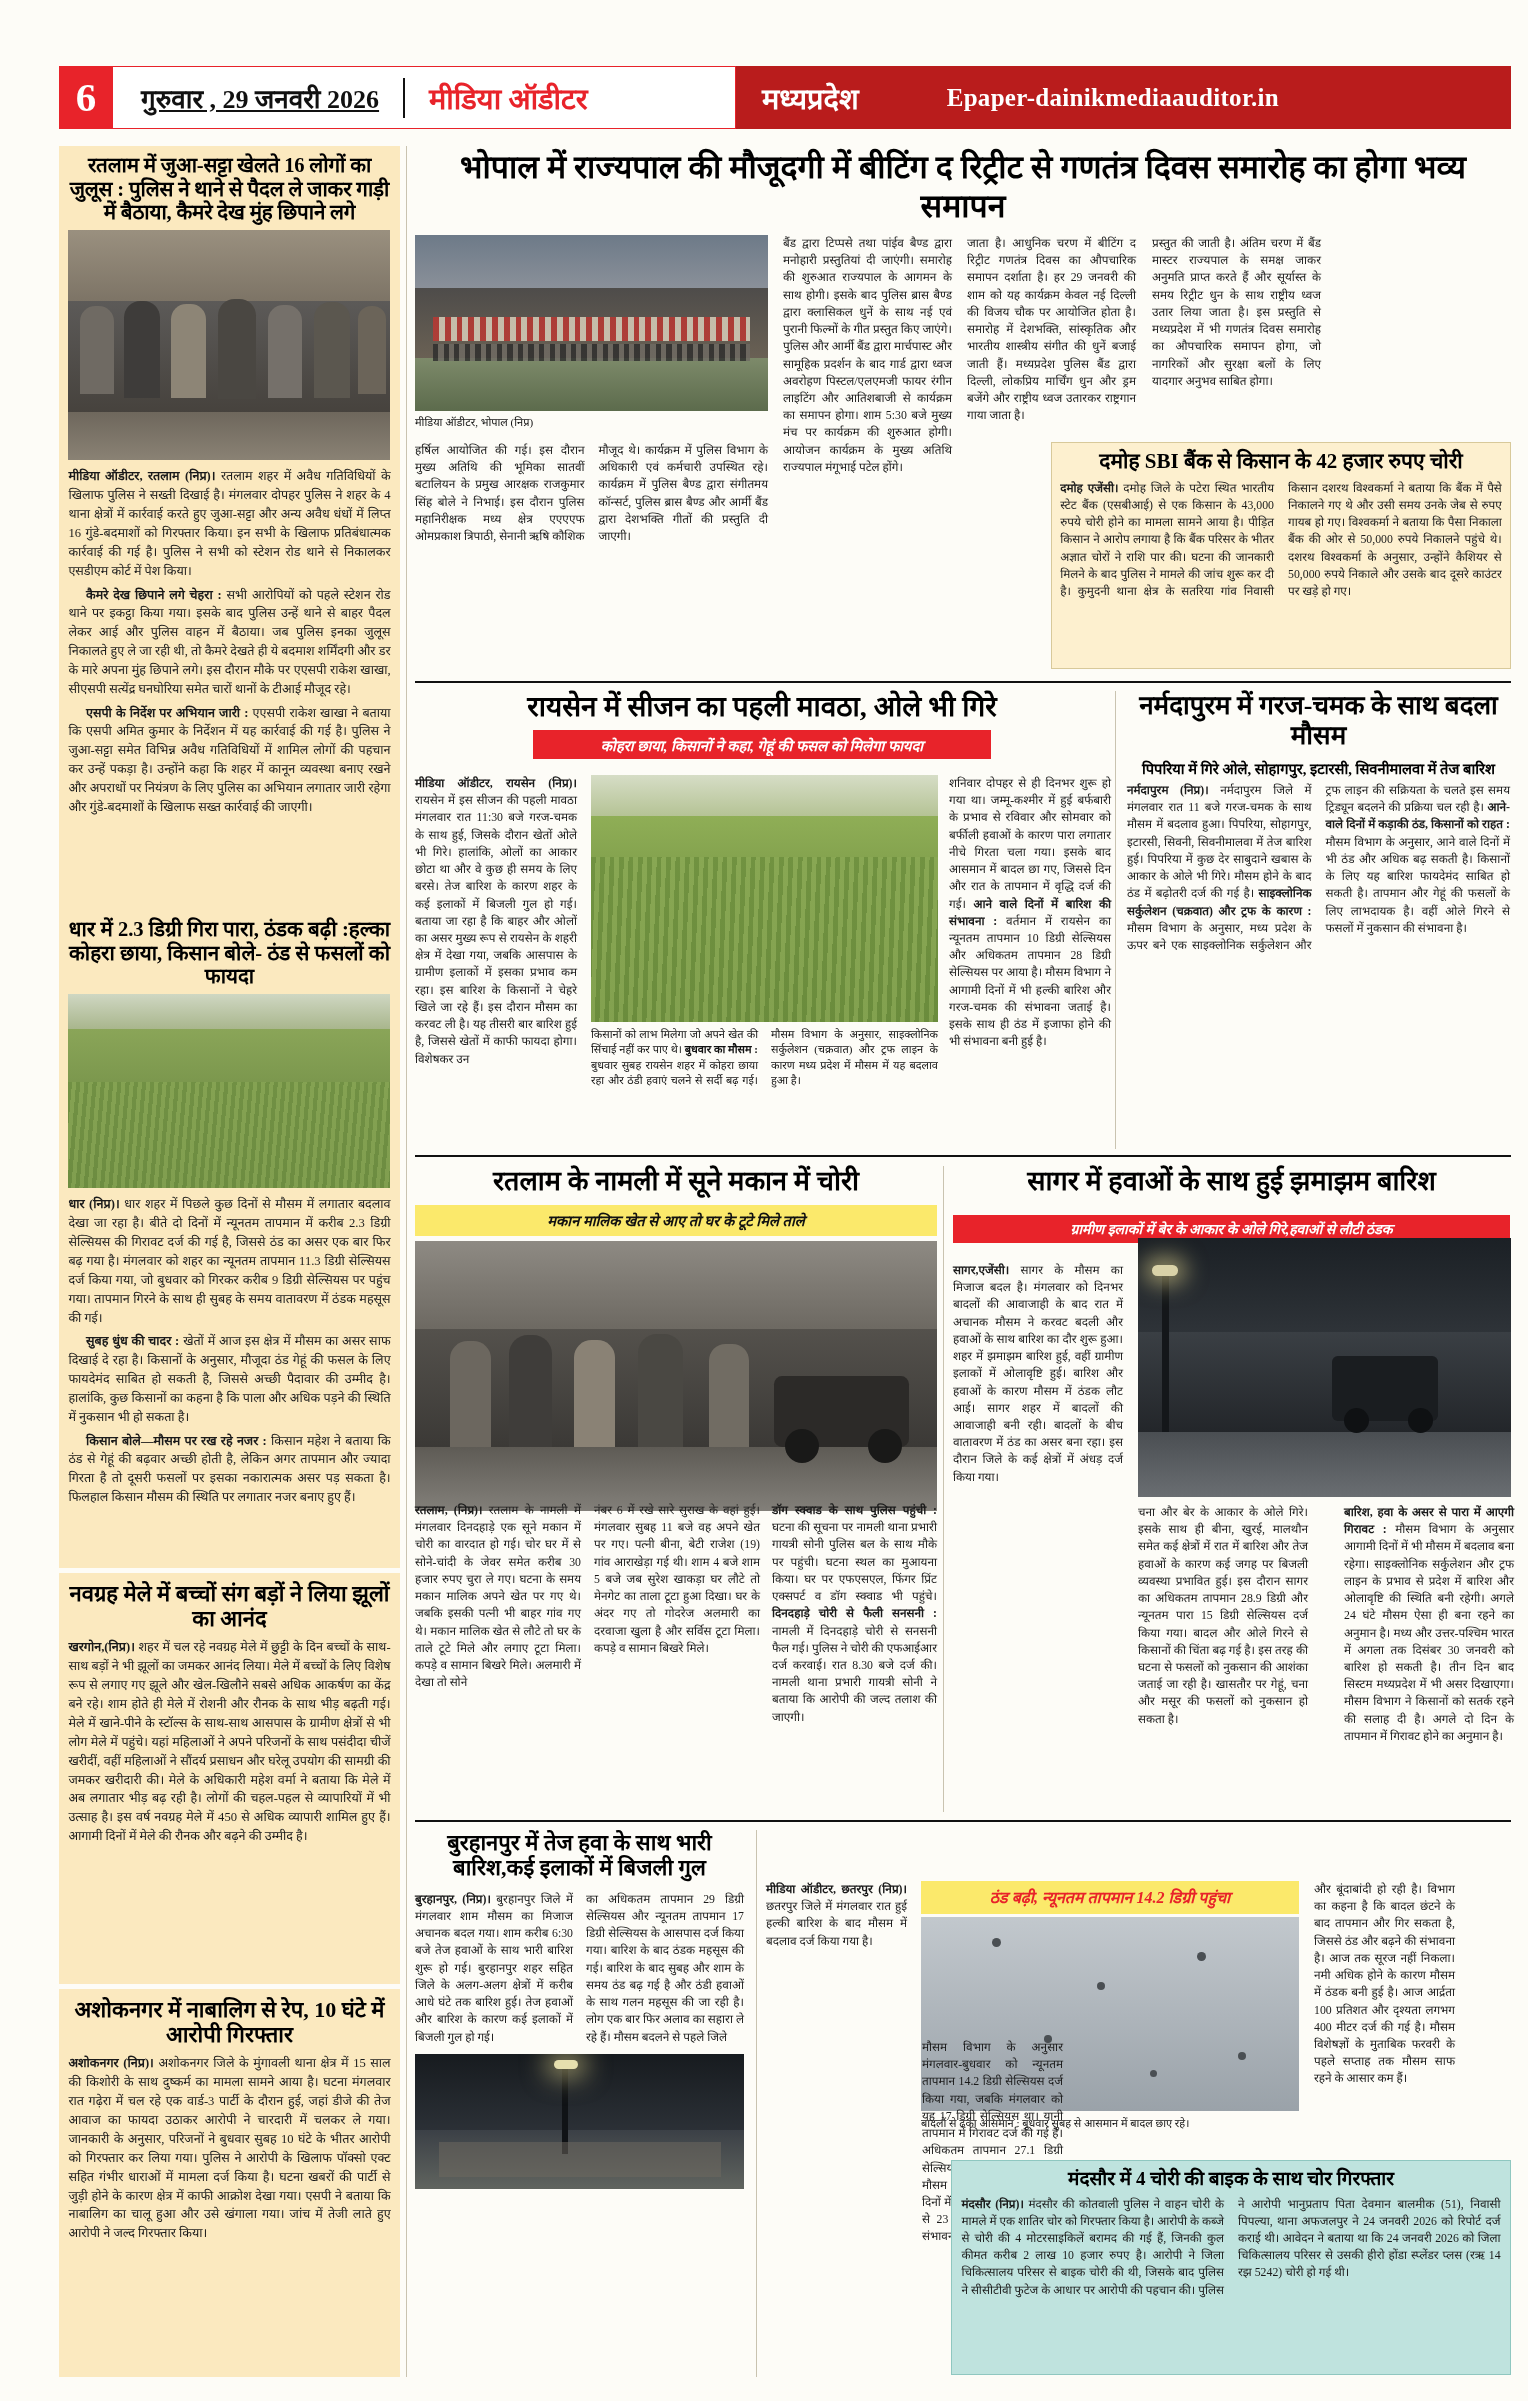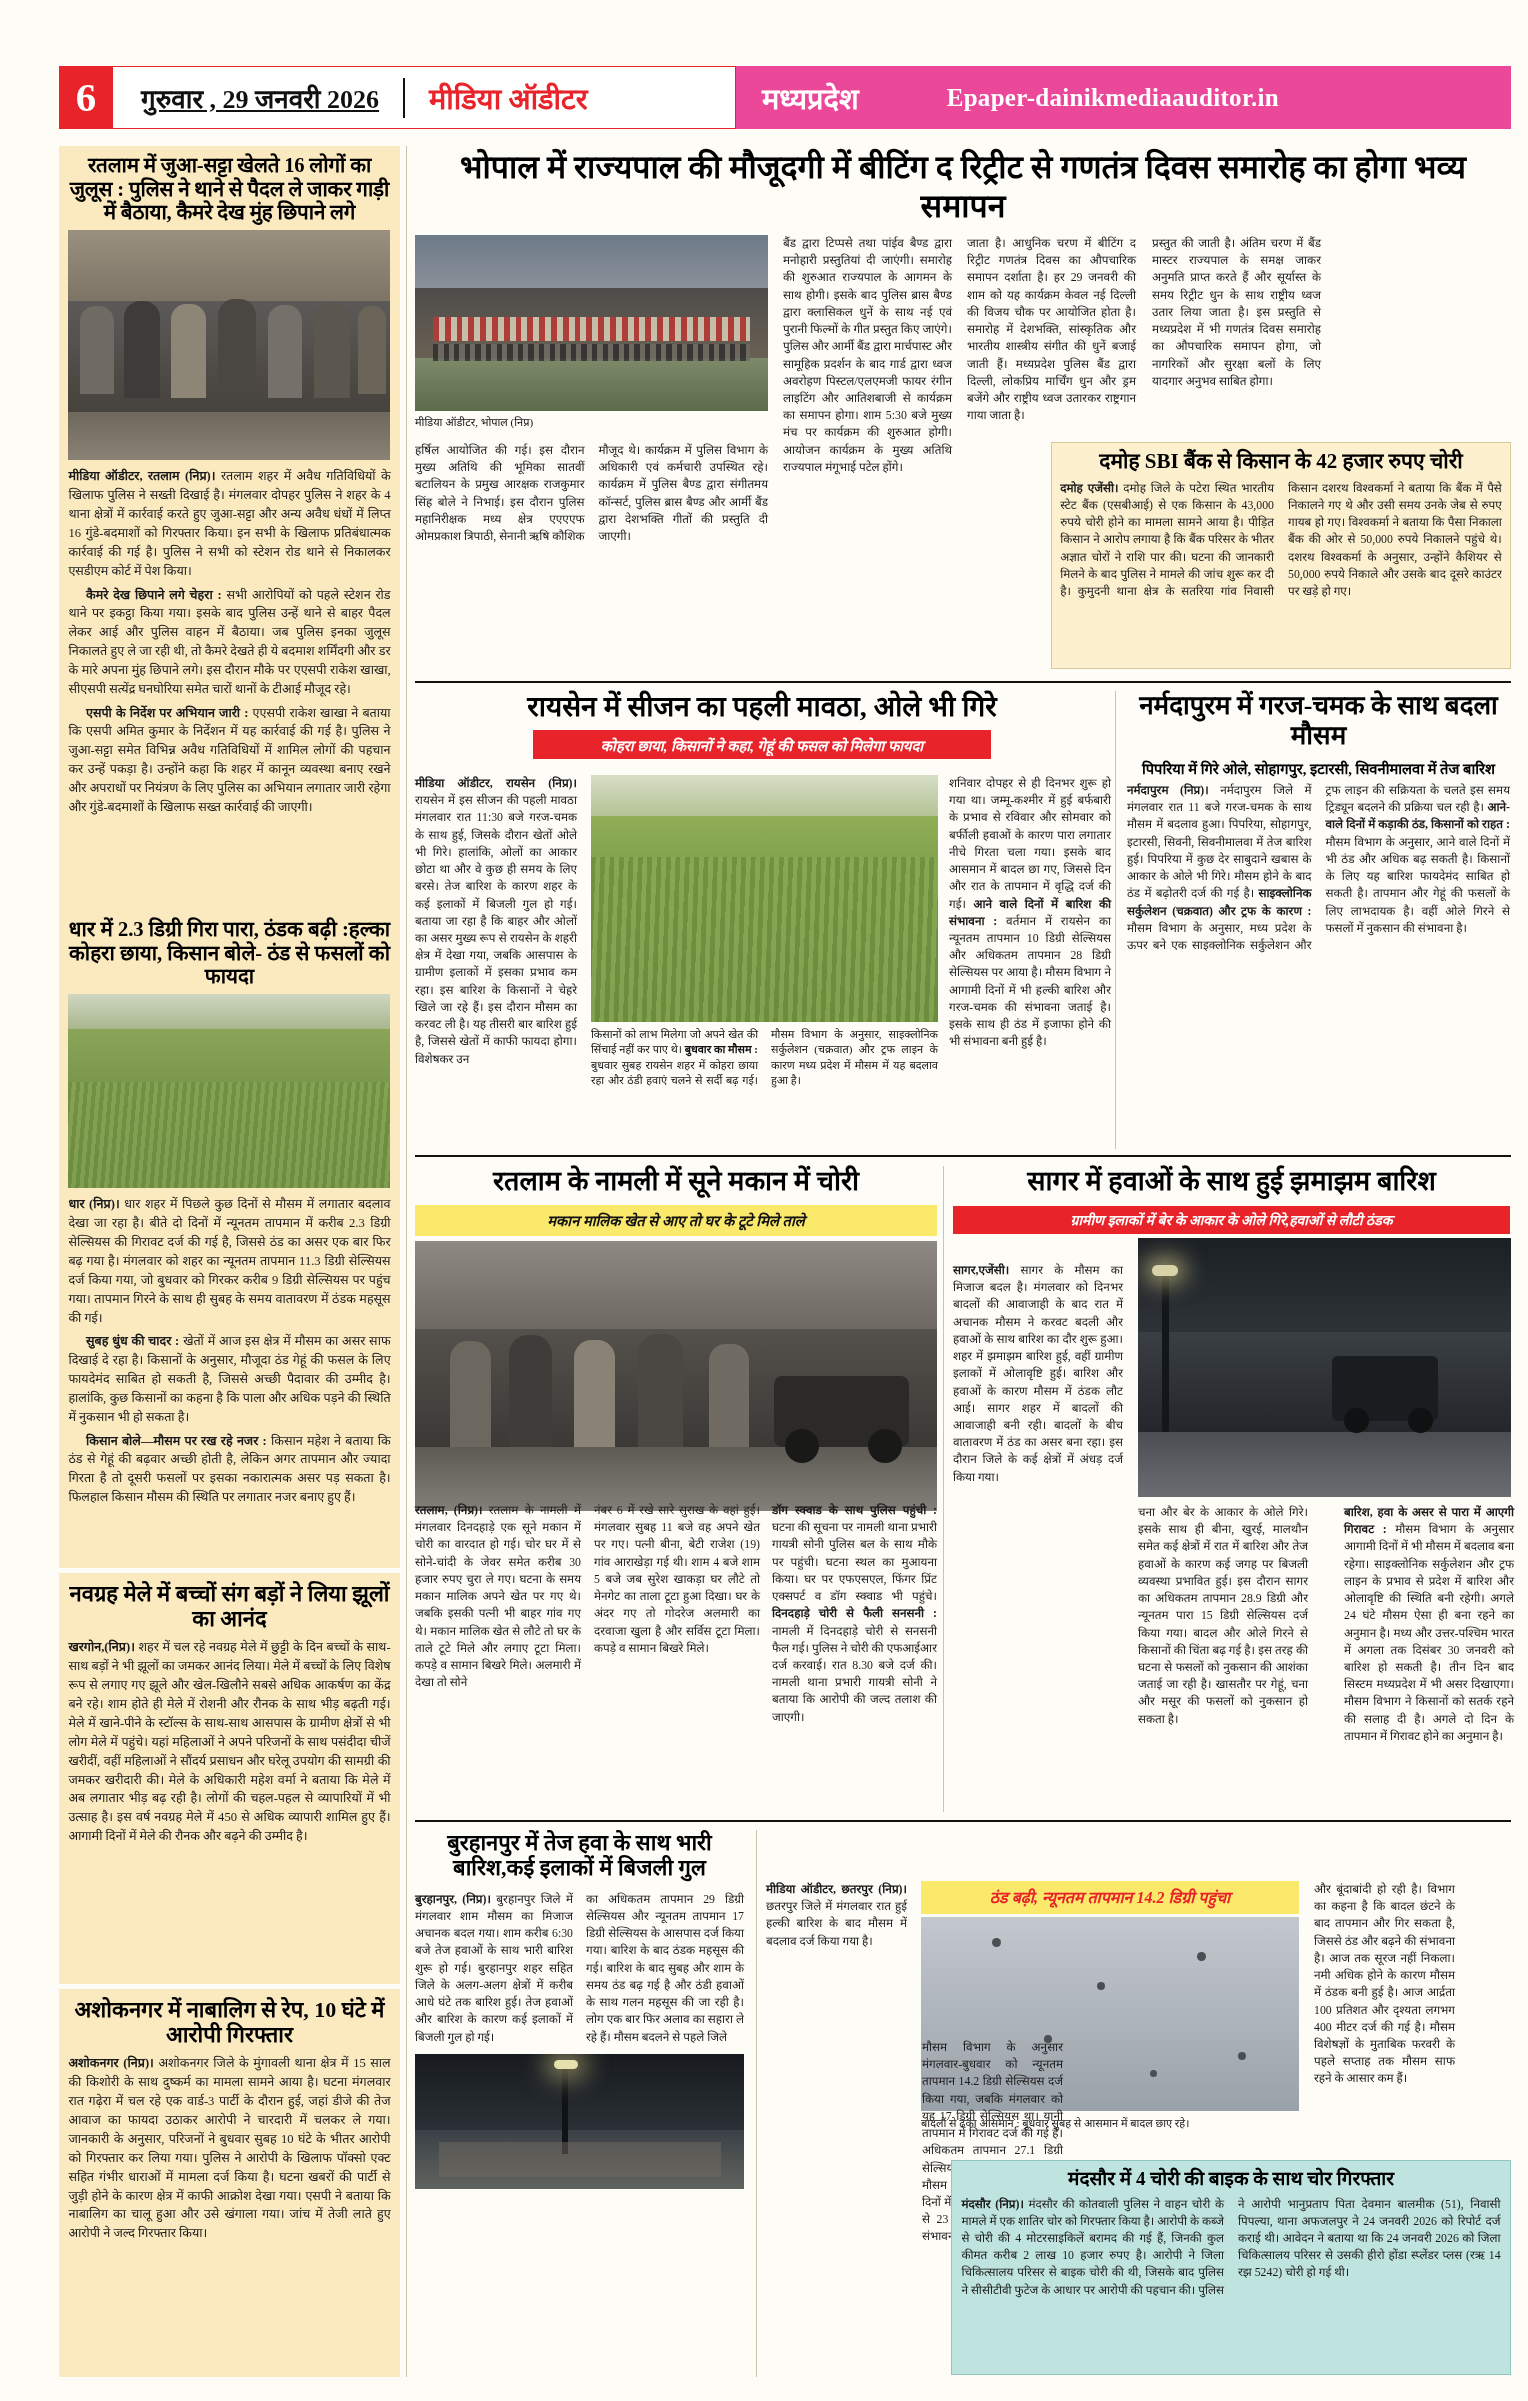--- a/index.html
+++ b/index.html
@@ -29,21 +29,21 @@
     line-height:1;
   }
   .mh-white {
     flex:0 0 623px; background:#fff; border:1.2px solid #e8232a; border-left:none;
     display:flex; align-items:center; padding-left:28px; gap:23.5px;
   }
   .mh-date { font-size:26px; font-weight:bold; color:#111; white-space:nowrap;text-decoration:underline;}
   .mh-div { width:2.9px; height:40px; background:#111; }
   .mh-brand { font-size:29px; font-weight:bold; color:#e8232a; white-space:nowrap; }
   .mh-red {
-    flex:1; background:#ec4899; color:#fff;
+    flex:1; background:#b91c1c; color:#fff;
     display:flex; align-items:center; gap:88px; padding-left:26px;
   }
   .mh-state { font-size:29px; font-weight:bold; color:#fff; }
   .mh-url { font-size:25px; font-weight:bold; color:#fff; letter-spacing:0.3px;}
 
   
   .box { position:absolute; }
   .cream { background:#fbe9bf; }
   .cream2 { background:#fdf0cf; }
   .hl {
@@ -256,21 +256,21 @@
       <div style="position:absolute;left:223px;top:93px;width:45px;height:113px;background:#4a4843;border-radius:19px 19px 0 0;"></div>
       <div style="position:absolute;left:294px;top:103px;width:40px;height:103px;background:#716c63;border-radius:16.5px 16.5px 0 0;"></div>
       <div style="position:absolute;left:359px;top:135px;width:135px;height:71px;background:#2c2a28;border-radius:8.2px;"></div>
       <div style="position:absolute;left:370px;top:188px;width:34px;height:34px;border-radius:50%;background:#191918;"></div>
       <div style="position:absolute;left:453px;top:188px;width:34px;height:34px;border-radius:50%;background:#191918;"></div>
     </div>
   </div>
 
   <div class="box" style="left:953px; top:1166px; width:557px;">
     <div class="hl" style="font-size:27px;">सागर में हवाओं के साथ हुई झमाझम बारिश</div>
-    <div class="sub-red" style="margin-top:9px; width:557px; font-size:14px;">ग्रामीण इलाकों में बेर के आकार के ओले गिरे,हवाओं से लौटी ठंडक</div>
+    <div class="sub-red" style="margin-top:18px; width:557px; font-size:14px;">ग्रामीण इलाकों में बेर के आकार के ओले गिरे,हवाओं से लौटी ठंडक</div>
   </div>
 
   <div class="vline" style="left:943px; top:1166px; height:646px;"></div>
 
   <div class="box" style="left:415px; top:1502px; width:522px; height:311px;">
     <div class="body-txt sm" style="position:absolute; left:0; top:0; width:166px;">
       <span class="lead">रतलाम, (निप्र)।</span>
       <span>रतलाम के नामली में मंगलवार दिनदहाड़े एक सूने मकान में चोरी का वारदात हो गई। चोर घर में से सोने-चांदी के जेवर समेत करीब 30 हजार रुपए चुरा ले गए। घटना के समय मकान मालिक अपने खेत पर गए थे। जबकि इसकी पत्नी भी बाहर गांव गए थे। मकान मालिक खेत से लौटे तो घर के ताले टूटे मिले और लगाए टूटा मिला। कपड़े व सामान बिखरे मिले। अलमारी में देखा तो सोने</span>
     </div>
     <div class="body-txt sm" style="position:absolute; left:179px; top:0; width:166px;">नंबर 6 में रखे सारे सुराख के वहां हुई। मंगलवार सुबह 11 बजे वह अपने खेत पर गए। पत्नी बीना, बेटी राजेश (19) गांव आराखेड़ा गई थी। शाम 4 बजे शाम 5 बजे जब सुरेश खाकड़ा घर लौटे तो मेनगेट का ताला टूटा हुआ दिखा। घर के अंदर गए तो गोदरेज अलमारी का दरवाजा खुला है और सर्विस टूटा मिला। कपड़े व सामान बिखरे मिले।</div>

